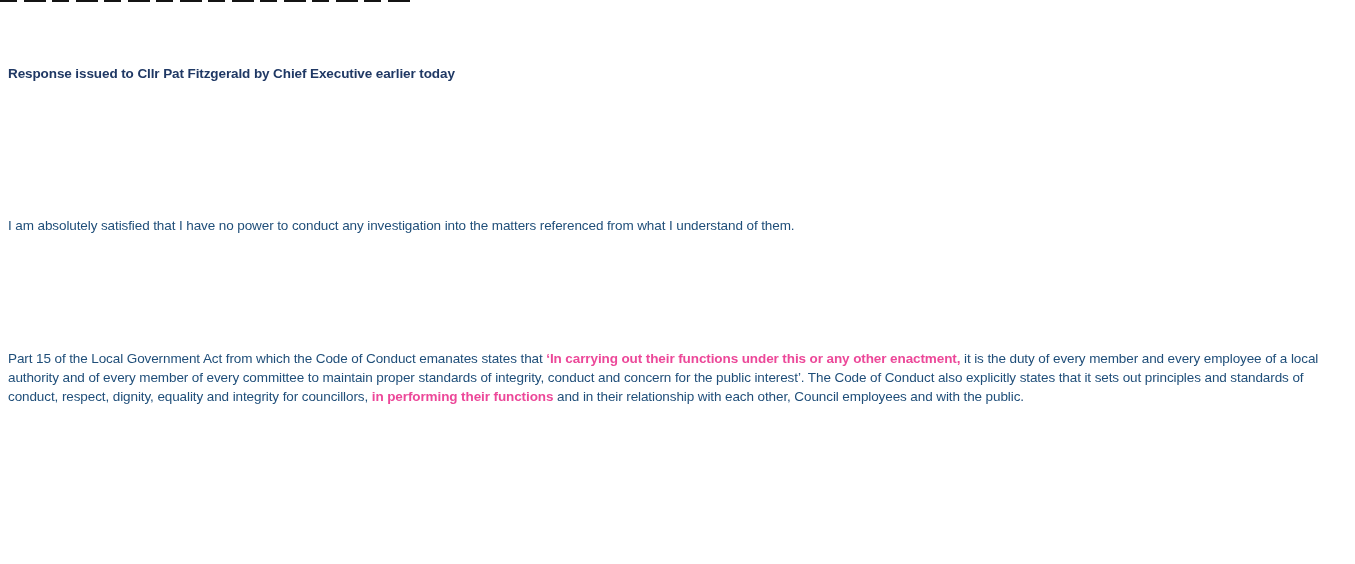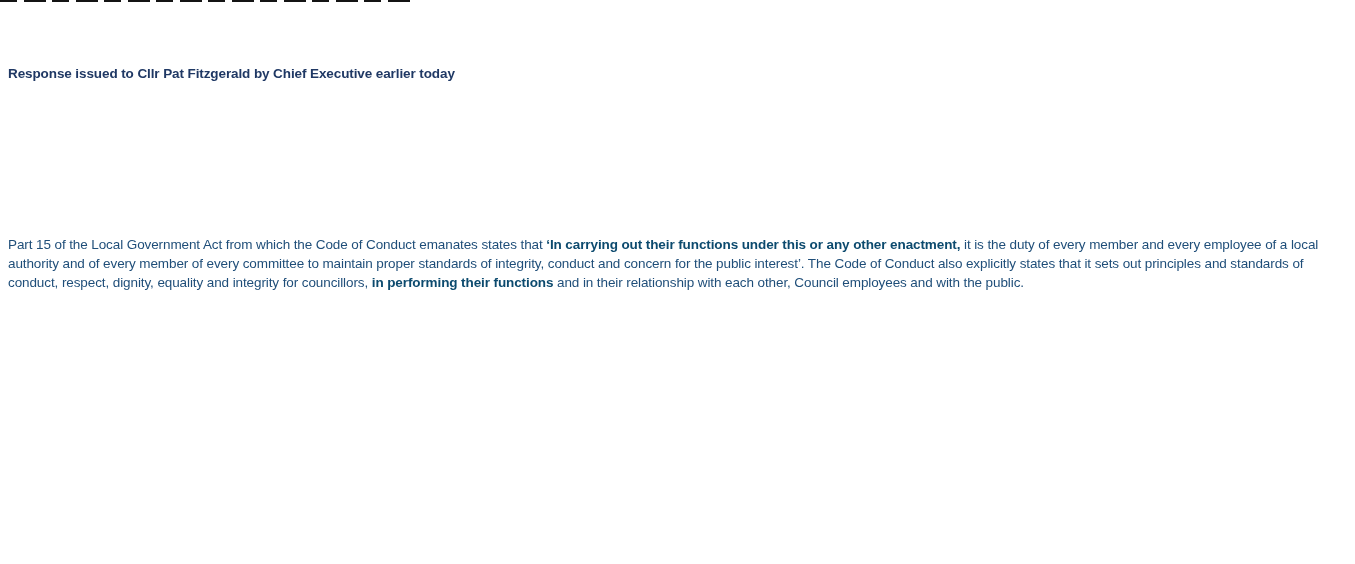--- a/index.html
+++ b/index.html
@@ -46,35 +46,36 @@
   h1.doc-title {
     margin: 0 0 57px 0;
     font-size: 13.5px;
     line-height: 19px;
     font-weight: bold;
     color: #1f3864;
     letter-spacing: -0.1px;
   }
   .bold-run {
     font-weight: bold;
-    color: #0c4a6e;
+    color: #ec4899;
   }
 </style>
 </head>
 <body>
 
 <div class="page">
 
   <div class="crop-fragment"></div>
 
   <div class="doc">
 
     <h1 class="doc-title">Response issued to Cllr Pat Fitzgerald by Chief Executive earlier today</h1>
 
 
+    <p>I am absolutely satisfied that I have no power to conduct any investigation into the matters referenced from what I understand of them.</p>
 
     <p><span>Part 15 of the Local Government Act from which the Code of Conduct emanates states that </span><span class="bold-run">‘In carrying out their functions under this or any other enactment,</span><span> it is the duty of every member and every employee of a local authority and of every member of every committee to maintain proper standards of integrity, conduct and concern for the public interest’. The Code of Conduct also explicitly states that it sets out principles and standards of conduct, respect, dignity, equality and integrity for councillors, </span><span class="bold-run">in performing their functions</span><span> and in their relationship with each other, Council employees and with the public.</span></p>
 
     
 
     
 
     
 
   </div>

